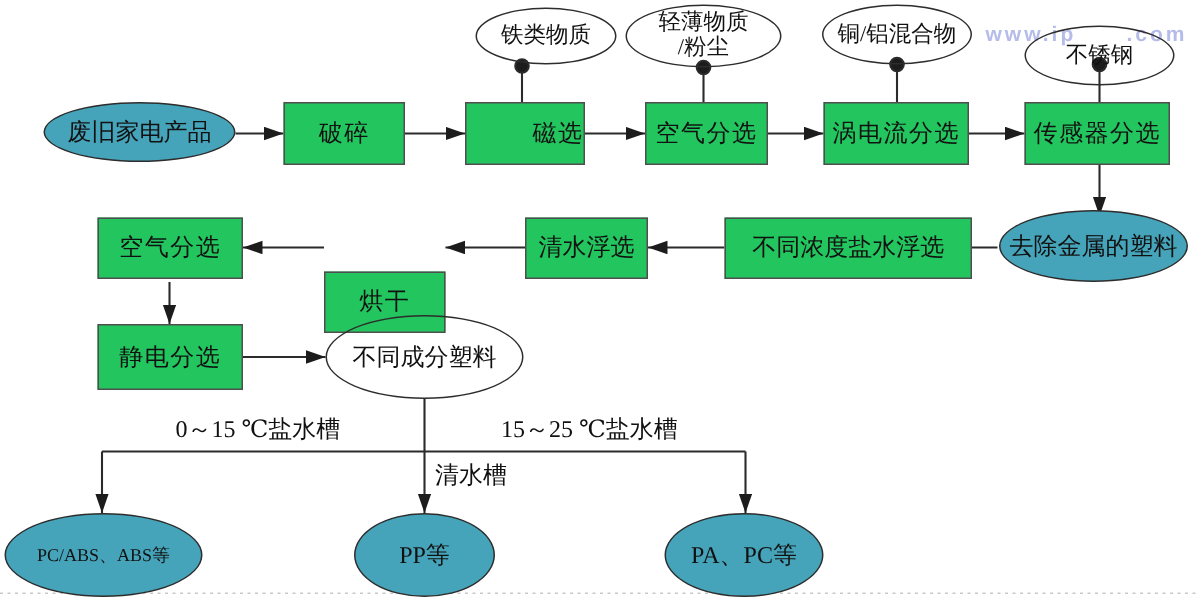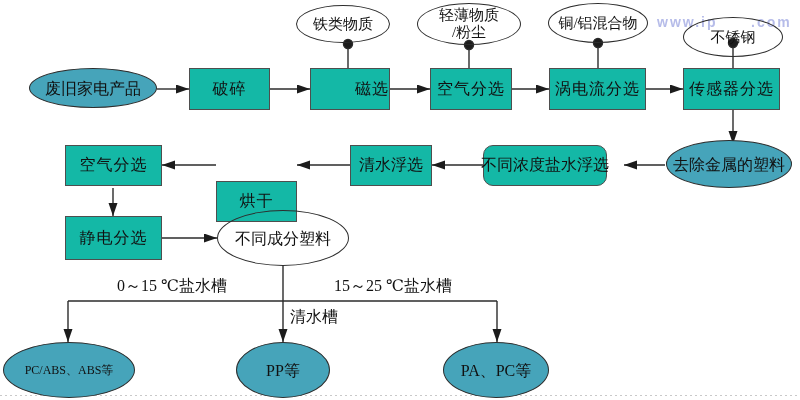--- a/index.html
+++ b/index.html
@@ -1,21 +1,21 @@
 <!DOCTYPE html>
 <html><head>
 <meta charset="utf-8">
 <style>
   html,body{margin:0;padding:0;background:#fff;}
   #stage{
     position:relative;width:800px;height:400px;background:#ffffff;overflow:hidden;
     font-family:"Liberation Serif","DejaVu Serif",serif;color:#111;
   }
   .box{
-    position:absolute;box-sizing:border-box;background:#14b8a6;
+    position:absolute;box-sizing:border-box;background:#22c55e;
     border:1.5px solid #4e4e4e;display:flex;align-items:center;justify-content:center;
     font-size:16px;letter-spacing:1px;z-index:2;white-space:nowrap;
   }
   .ellipse{
     position:absolute;box-sizing:border-box;background:transparent;
     border:1.4px solid #2d2d2d;border-radius:50%;
     display:flex;flex-direction:column;align-items:center;justify-content:center;
     text-align:center;font-size:15px;line-height:17px;z-index:2;white-space:nowrap;
   }
   .teal{background:#46A4BA;}
@@ -95,42 +95,42 @@
   </div>
 
   <div class="box" style="left:549px;top:68px;width:97px;height:42px;">
     <span>涡电流分选</span>
   </div>
 
   <div class="box" style="left:683px;top:68px;width:97px;height:42px;">
     <span>传感器分选</span>
   </div>
 
-  <div class="ellipse" style="left:296px;top:5px;width:94px;height:38px;text-align:right;">
+  <div class="ellipse" style="left:317px;top:5px;width:94px;height:38px;text-align:right;">
     <span>铁类物质</span>
   </div>
 
   <div class="ellipse" style="left:417px;top:3px;width:104px;height:42px;">
     <span>轻薄物质</span>
     <span>/粉尘</span>
   </div>
 
   <div class="ellipse" style="left:548px;top:3px;width:100px;height:40px;">
     <span>铜/铝混合物</span>
   </div>
 
   <div class="ellipse" style="left:683px;top:17px;width:100px;height:40px;">
     <span>不锈钢</span>
   </div>
 
   <div class="ellipse teal" style="left:666px;top:140px;width:126px;height:48px;font-size:16px;">
     <span>去除金属的塑料</span>
   </div>
 
-  <div class="box" style="left:483px;top:145px;width:124px;height:41px;letter-spacing:0;border-radius:10px;">
+  <div class="box" style="left:483px;top:145px;width:165px;height:41px;letter-spacing:0;">
     <span>不同浓度盐水浮选</span>
   </div>
 
   <div class="box" style="left:350px;top:145px;width:82px;height:41px;letter-spacing:0;">
     <span>清水浮选</span>
   </div>
 
   <div class="box" style="left:216px;top:145px;width:81px;height:41px;margin-top:36px;">
     <span>烘干</span>
   </div>

